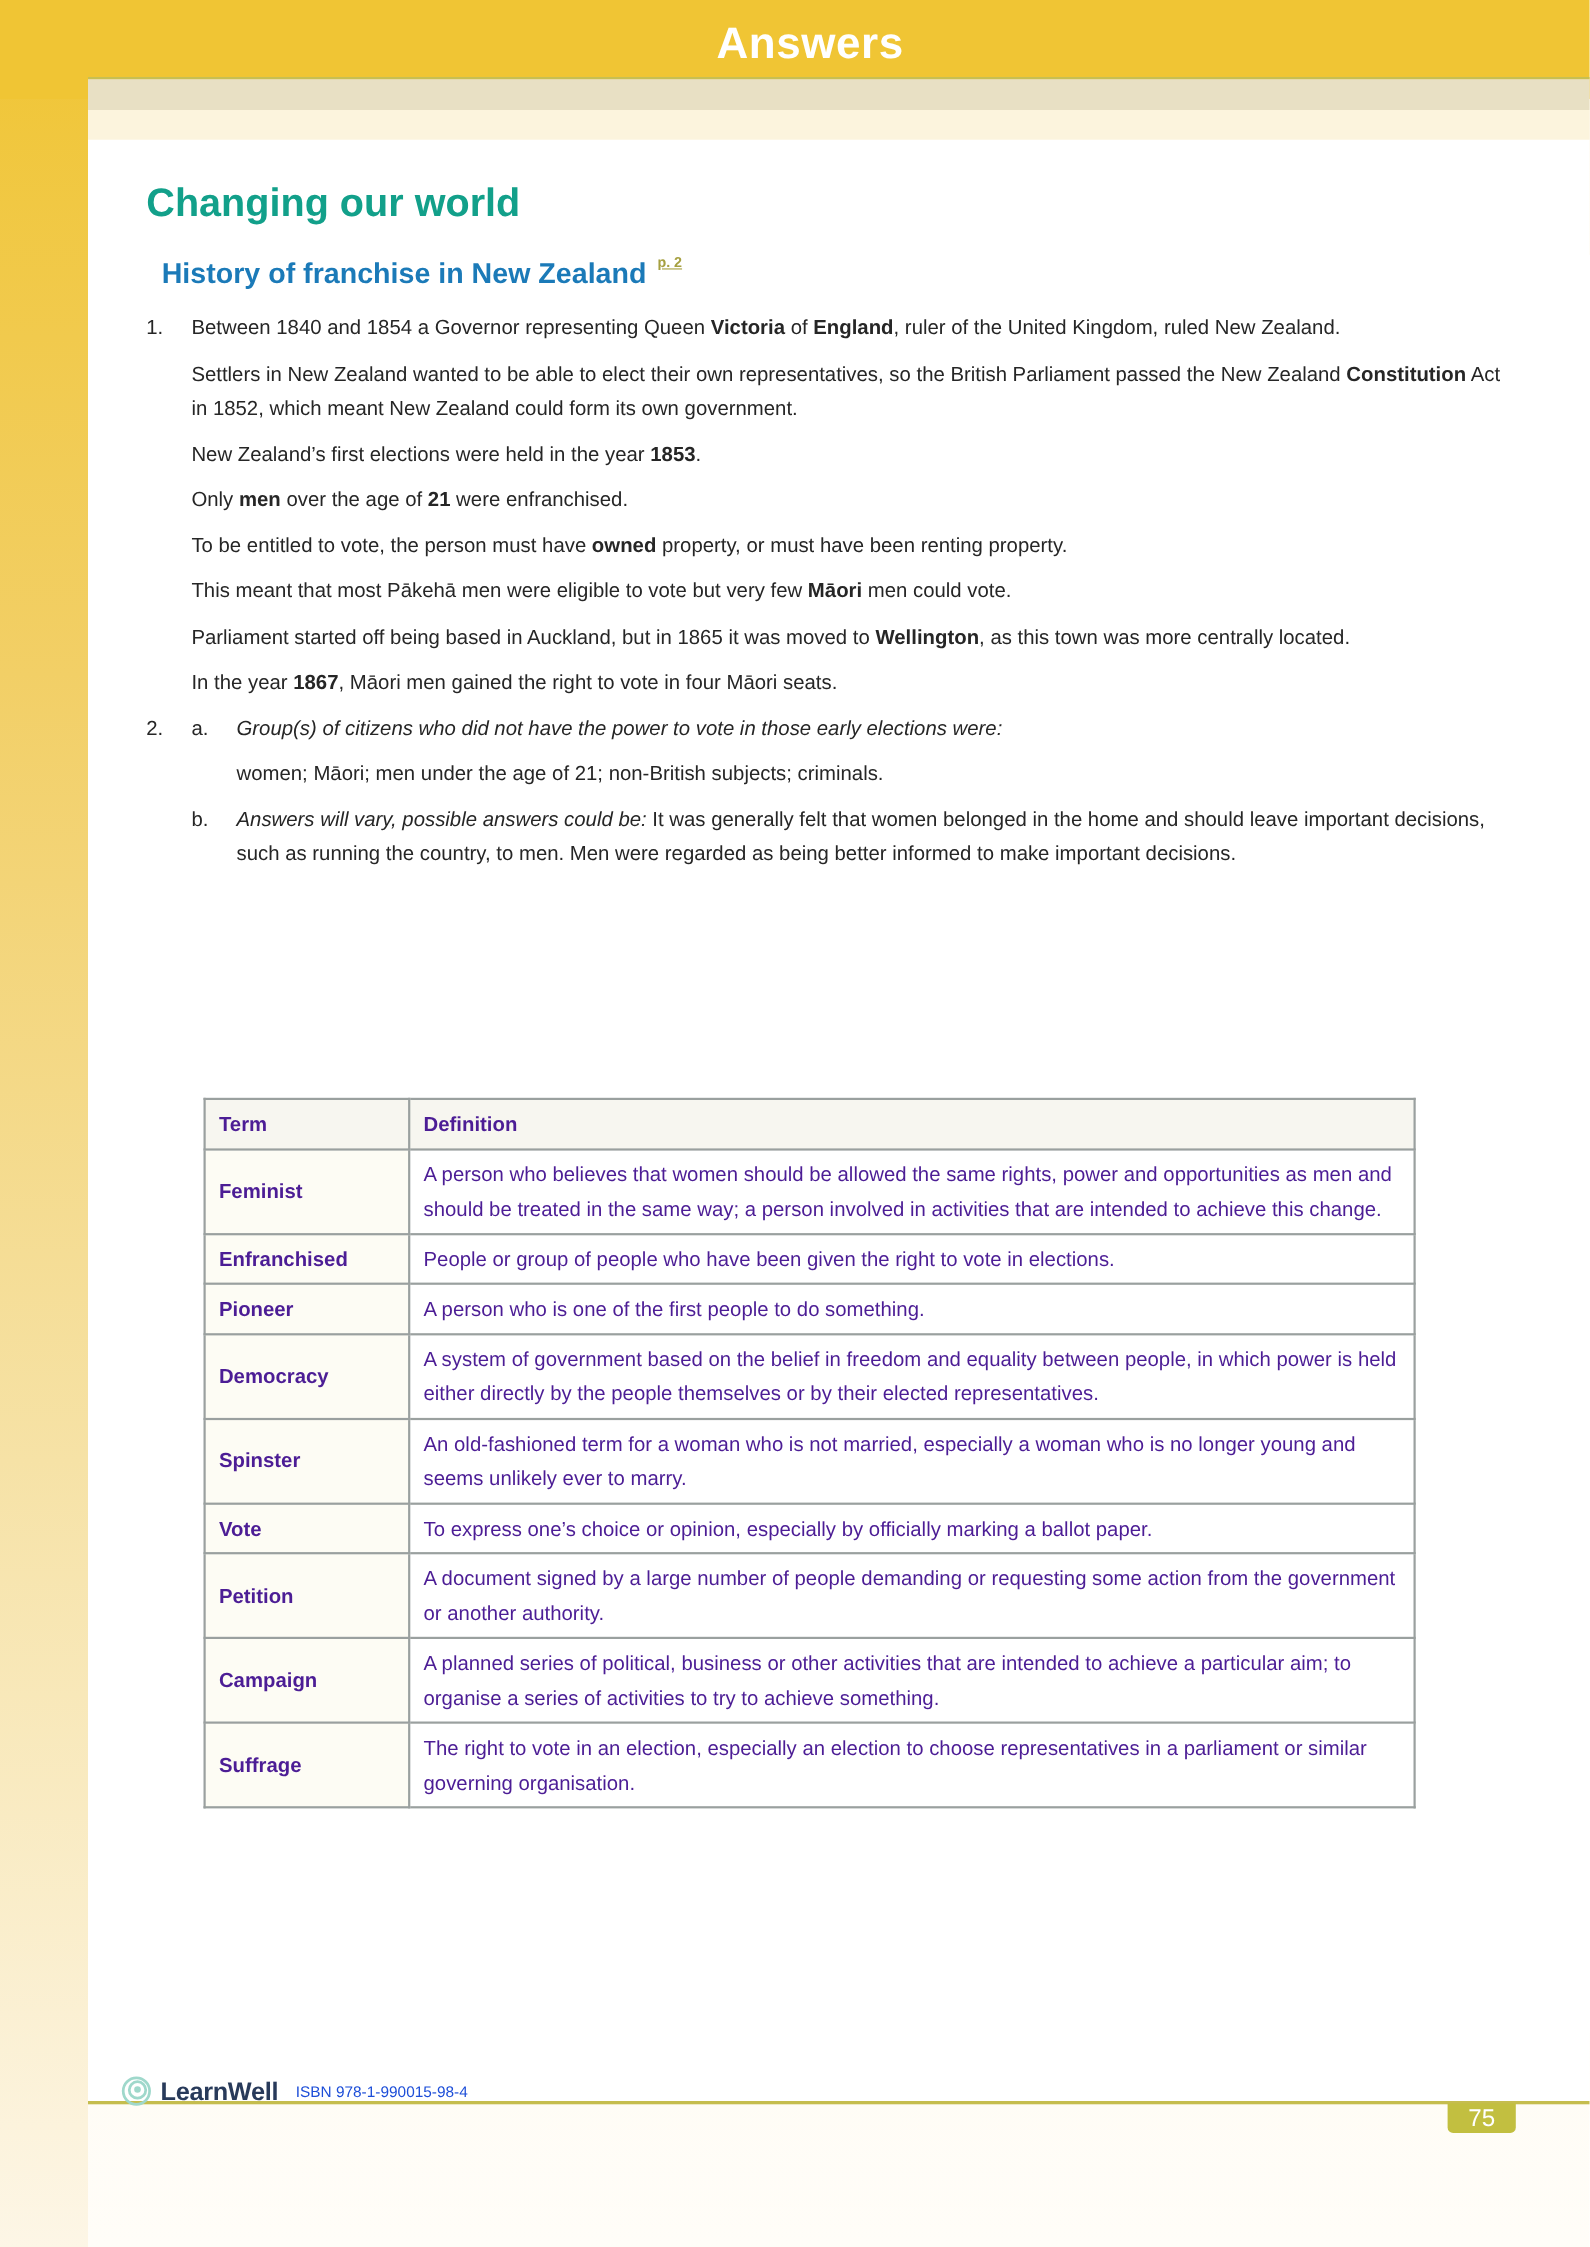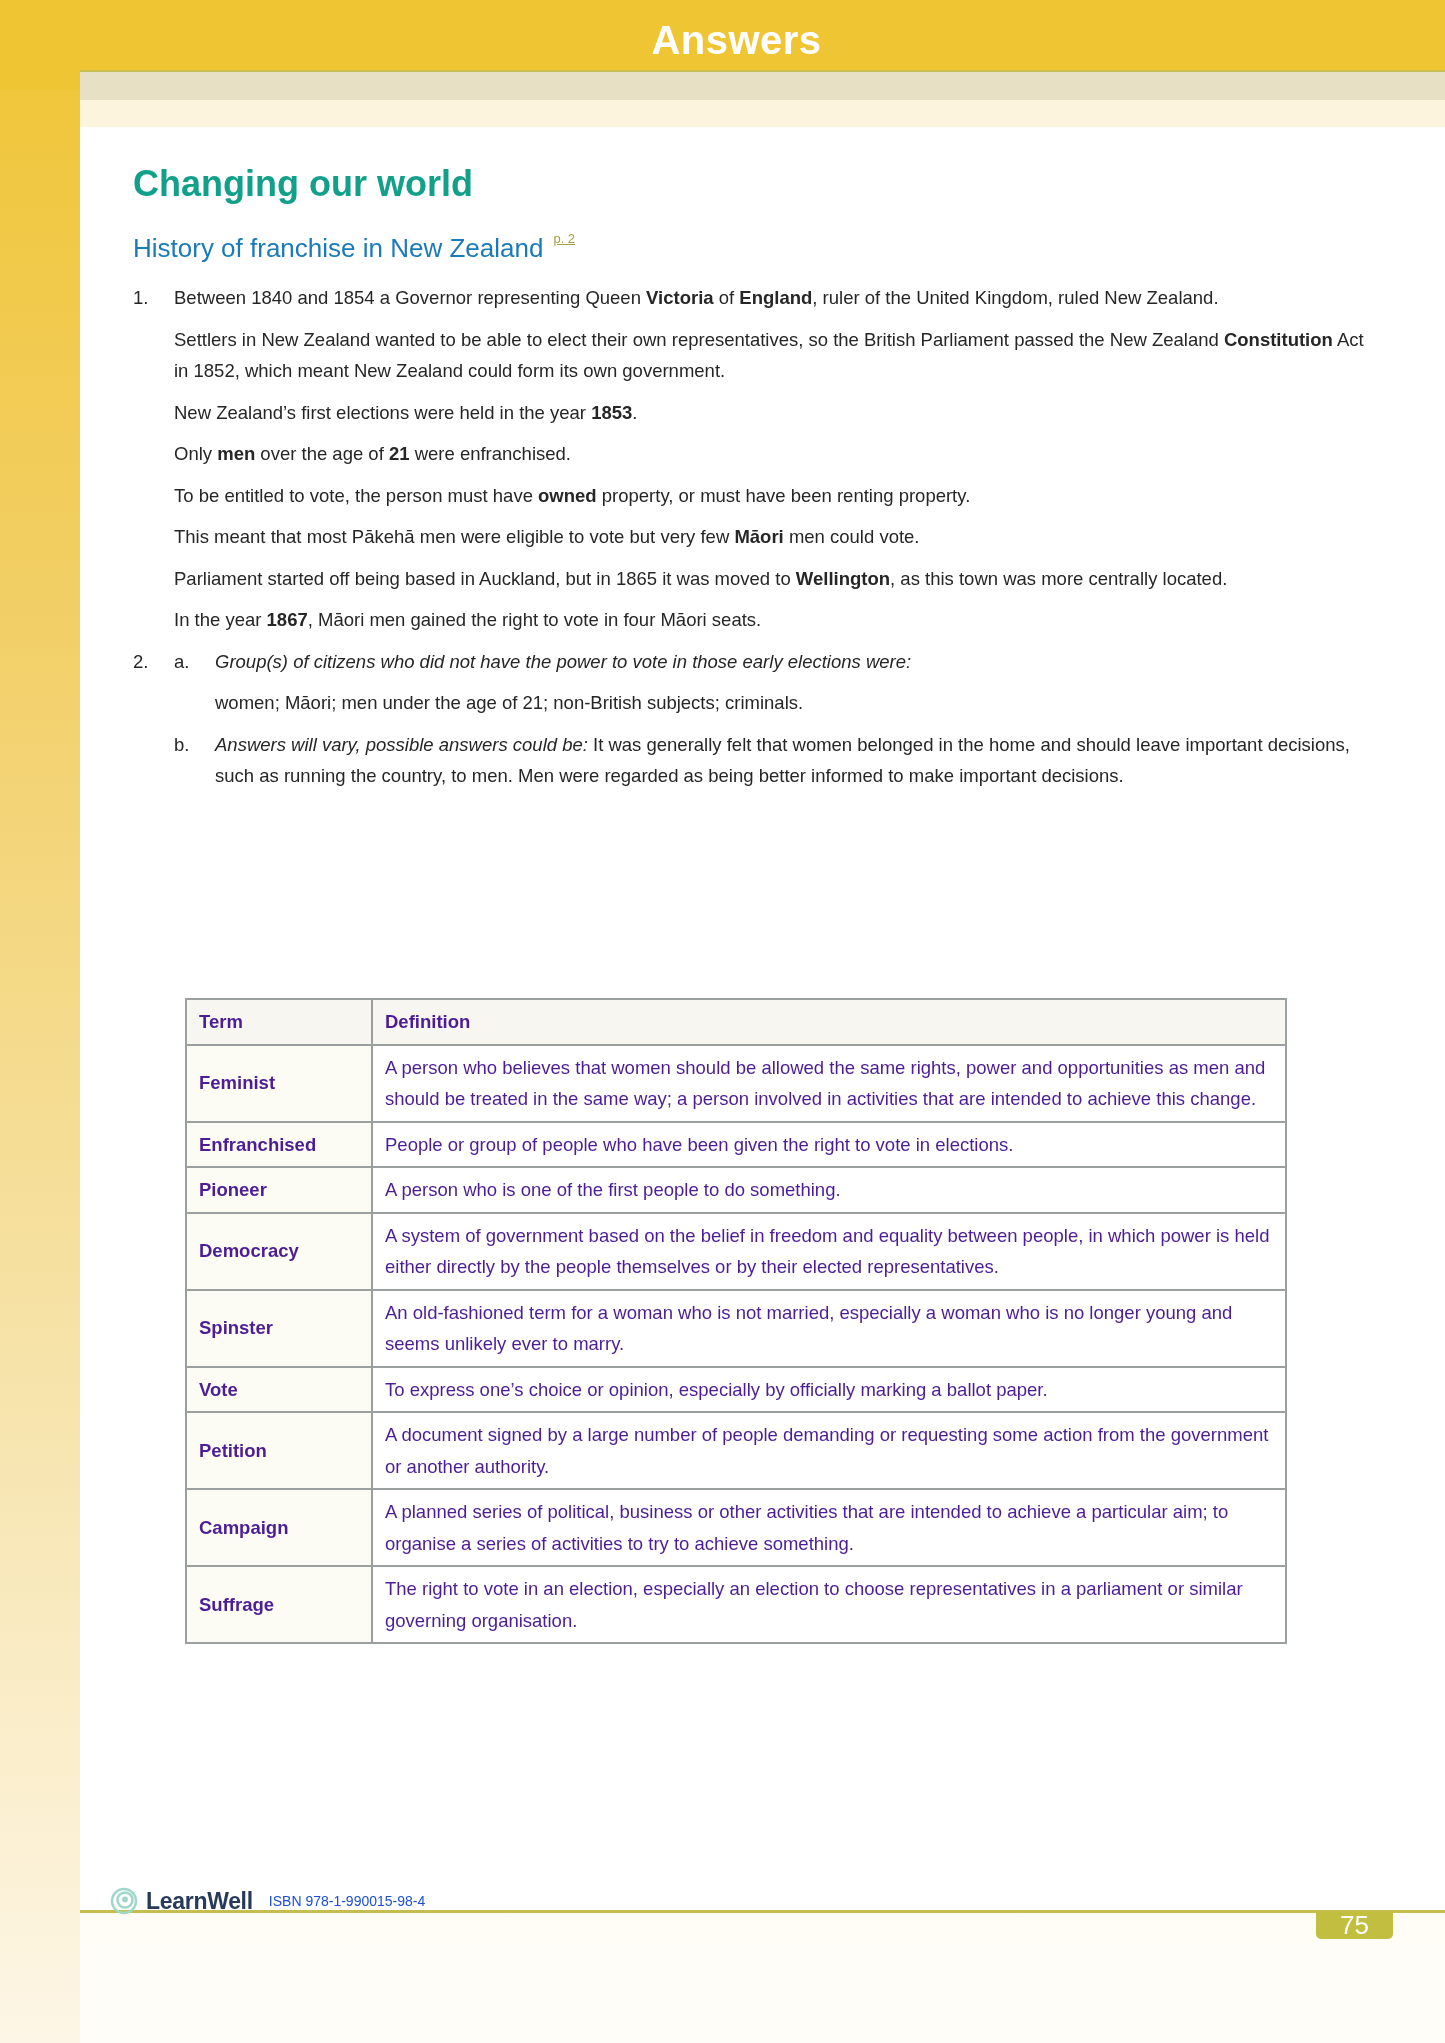--- a/index.html
+++ b/index.html
@@ -22,32 +22,32 @@
     padding-left: 28px;
   }
   .strip1 { position: absolute; left: 80px; top: 70px; width: 1365px; height: 2px; background: #c7bf52; }
   .strip2 { position: absolute; left: 80px; top: 72px; width: 1365px; height: 28px; background: #e8e0c4; }
   .strip3 { position: absolute; left: 80px; top: 100px; width: 1365px; height: 27px; background: #fcf4dd; }
   .page {
     position: absolute; left: 80px; top: 127px; width: 1365px; height: 1785px; background: #ffffff;
   }
   .footer-line { position: absolute; left: 80px; top: 1910px; width: 1365px; height: 3px; background: #c5bd4e; }
   .page-number {
-    position: absolute; left: 1316px; top: 1912px; width: 77px; height: 27px;
-    background: #c2bf40; color: #fff; font-size: 26px; text-align: center; line-height: 27px;
+    position: absolute; left: 1316px; top: 1912px; width: 62px; height: 27px;
+    background: #c2bf40; color: #fff; font-size: 22px; text-align: center; line-height: 27px;
     border-radius: 0 0 5px 5px;
   }
   .footer-brand { position: absolute; left: 110px; top: 1887px; display: flex; align-items: center; }
   .logo-icon { width: 28px; height: 28px; margin-right: 8px; }
   .brand-name { font-size: 23px; font-weight: bold; color: #283a5a; letter-spacing: -0.3px; }
   .isbn { margin-left: 16px; font-size: 14px; color: #1d4ed8; }
 
   .content { position: absolute; left: 133px; top: 163px; width: 1250px; }
   .chapter-title { color: #12a08a; font-size: 36px; font-weight: bold; margin: 0; }
-  .section-title { color: #1b7ab8; font-size: 26px; margin: 0; font-weight: normal; }
+  .section-title { color: #1b7ab8; font-size: 26px; margin: 14px; font-weight: bold; }
   .section-title .pref { font-size: 13px; color: #a6a040; text-decoration: underline; vertical-align: 14px; margin-left: 10px; }
   .s1 { margin-top: 26px; }
   .body { font-size: 18.5px; line-height: 31.5px; color: #262626; }
   .q { position: relative; padding-left: 41px; }
   .qnum { position: absolute; left: 0; }
   .p { margin: 0 0 10px 0; }
   .sub { position: relative; padding-left: 41px; }
   .subl { position: absolute; left: 0; }
   .list1 { margin-top: 18px; }
   .s2 { margin-top: 30px; }

